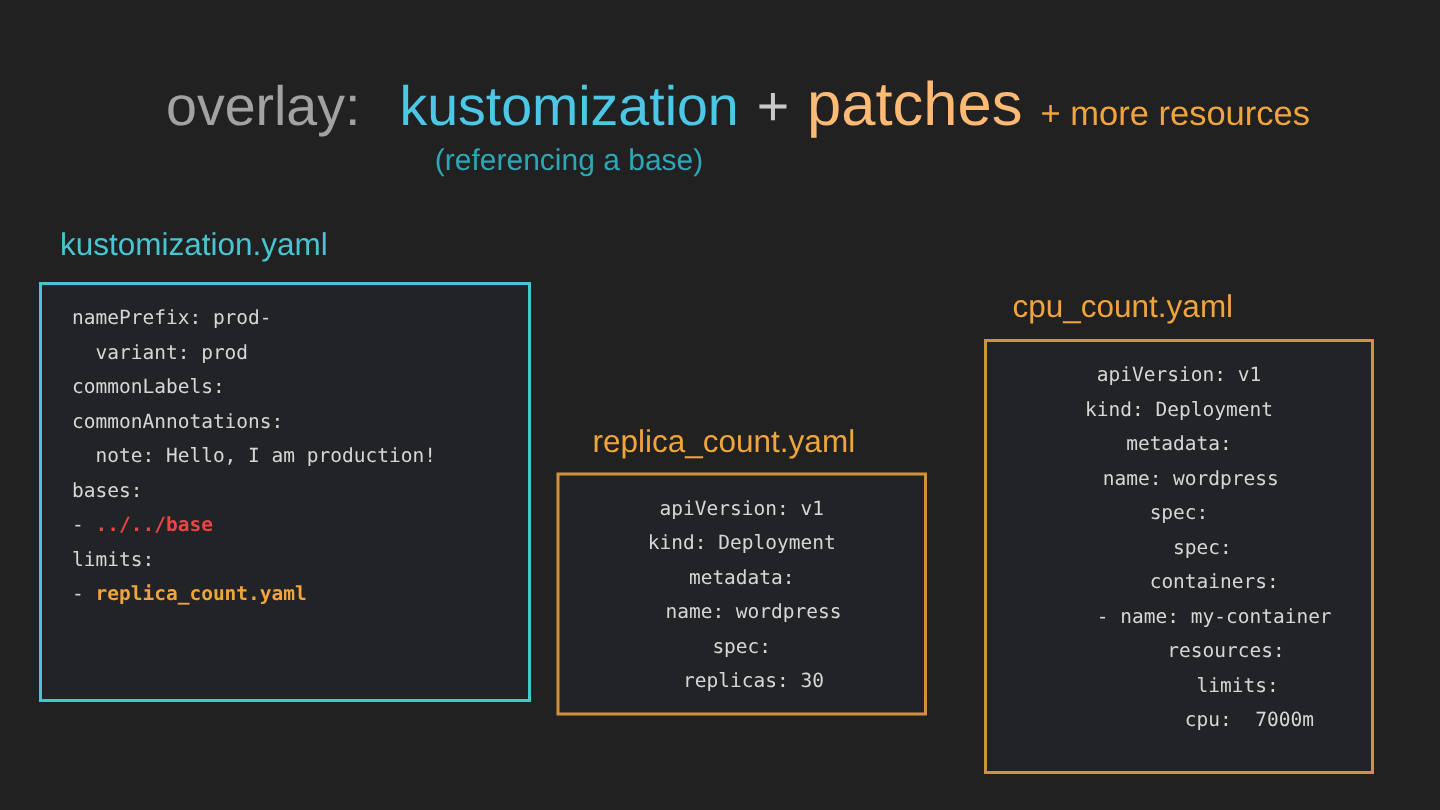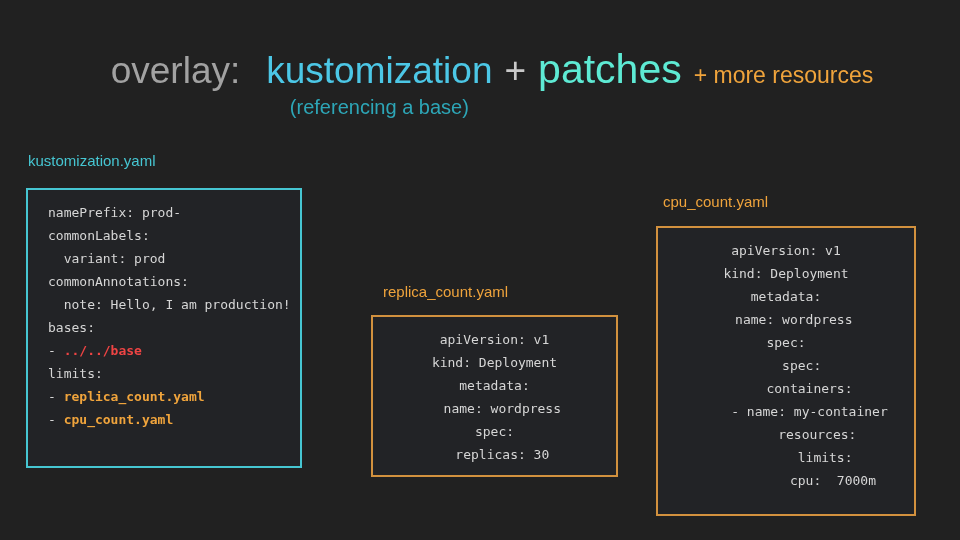--- a/index.html
+++ b/index.html
@@ -16,48 +16,49 @@
   .title-row{
     position:absolute;left:0;right:0;top:46px;
     text-align:center;
     font-size:0;
     white-space:nowrap;
   }
   .title-row > span{display:inline-block;vertical-align:baseline;}
   .t-prefix {font-size:37px;color:#a2a2a2;margin-right:26px;}
   .t-term1  {font-size:37px;color:#4cc7e6;position:relative;}
   .t-plus   {font-size:37px;color:#c9c9c9;margin:0 12px;}
-  .t-term2  {font-size:41px;color:#5eead4;}
+  .t-term2  {font-size:41px;color:#fdba74;}
   .t-suffix {font-size:23px;color:#f0a43c;margin-left:12px;}
   .t-subtitle{
     position:absolute;top:46px;left:50%;
     transform:translateX(-50%);
     font-size:20px;color:#2da6b7;white-space:nowrap;text-align:right;
   }
 
   
   .panel-title{
     position:absolute;
-    font-size:15px;
+    font-size:21px;
     white-space:nowrap;
+    margin-left:12px;
   }
   .panel-title.accent-cyan  {color:#46c6d2;}
   .panel-title.accent-orange{color:#f0a43c;}
 
   .code-box{
     position:absolute;
     box-sizing:border-box;
     background:#222326;
     padding:11px 20px;
   }
   .code-box.accent-cyan  {border:2px solid #46c6d2;}
   .code-box.accent-orange{border:2px solid #d2913e;text-align:center;}
 
   .p1-title{left:28px;  top:152px;}
-  .p1-box  {left:26px;  top:188px; width:276px; height:280px;}
+  .p1-box  {left:26px;  top:188px; width:328px; height:280px;}
   .p2-title{left:383px; top:283px;}
   .p2-box  {left:371px; top:315px; width:247px; height:162px;}
   .p3-title{left:663px; top:193px;}
   .p3-box  {left:656px; top:226px; width:260px; height:290px;}
 
   .code-line{
     font-family:"DejaVu Sans Mono","Liberation Mono",monospace;
     font-size:13px;
     line-height:23px;
     white-space:pre;
@@ -72,29 +73,28 @@
 
 <div class="slide">
 
   <div class="title-row">
     <span class="t-prefix">overlay:</span><span class="t-term1"><span>kustomization</span><span class="t-subtitle">(referencing a base)</span></span><span class="t-plus">+</span><span class="t-term2">patches</span><span class="t-suffix">+ more resources</span>
   </div>
 
   <div class="panel-title accent-cyan p1-title">kustomization.yaml</div>
   <div class="code-box accent-cyan p1-box">
       <div class="code-line"><span class="seg-plain">namePrefix: prod-</span></div>
+      <div class="code-line"><span class="seg-plain">  variant: prod</span></div>
       <div class="code-line"><span class="seg-plain">commonLabels:</span></div>
-      <div class="code-line"><span class="seg-plain">  variant: prod</span></div>
       <div class="code-line"><span class="seg-plain">commonAnnotations:</span></div>
       <div class="code-line"><span class="seg-plain">  note: Hello, I am production!</span></div>
       <div class="code-line"><span class="seg-plain">bases:</span></div>
       <div class="code-line"><span class="seg-plain">- </span><span class="seg-cyan">../../base</span></div>
       <div class="code-line"><span class="seg-plain">limits:</span></div>
       <div class="code-line"><span class="seg-plain">- </span><span class="seg-orange">replica_count.yaml</span></div>
-      <div class="code-line"><span class="seg-plain">- </span><span class="seg-orange">cpu_count.yaml</span></div>
     </div>
 
   <div class="panel-title accent-orange p2-title">replica_count.yaml</div>
   <div class="code-box accent-orange p2-box">
       <div class="code-line"><span class="seg-plain">apiVersion: v1</span></div>
       <div class="code-line"><span class="seg-plain">kind: Deployment</span></div>
       <div class="code-line"><span class="seg-plain">metadata:</span></div>
       <div class="code-line"><span class="seg-plain">  name: wordpress</span></div>
       <div class="code-line"><span class="seg-plain">spec:</span></div>
       <div class="code-line"><span class="seg-plain">  replicas: 30</span></div>

